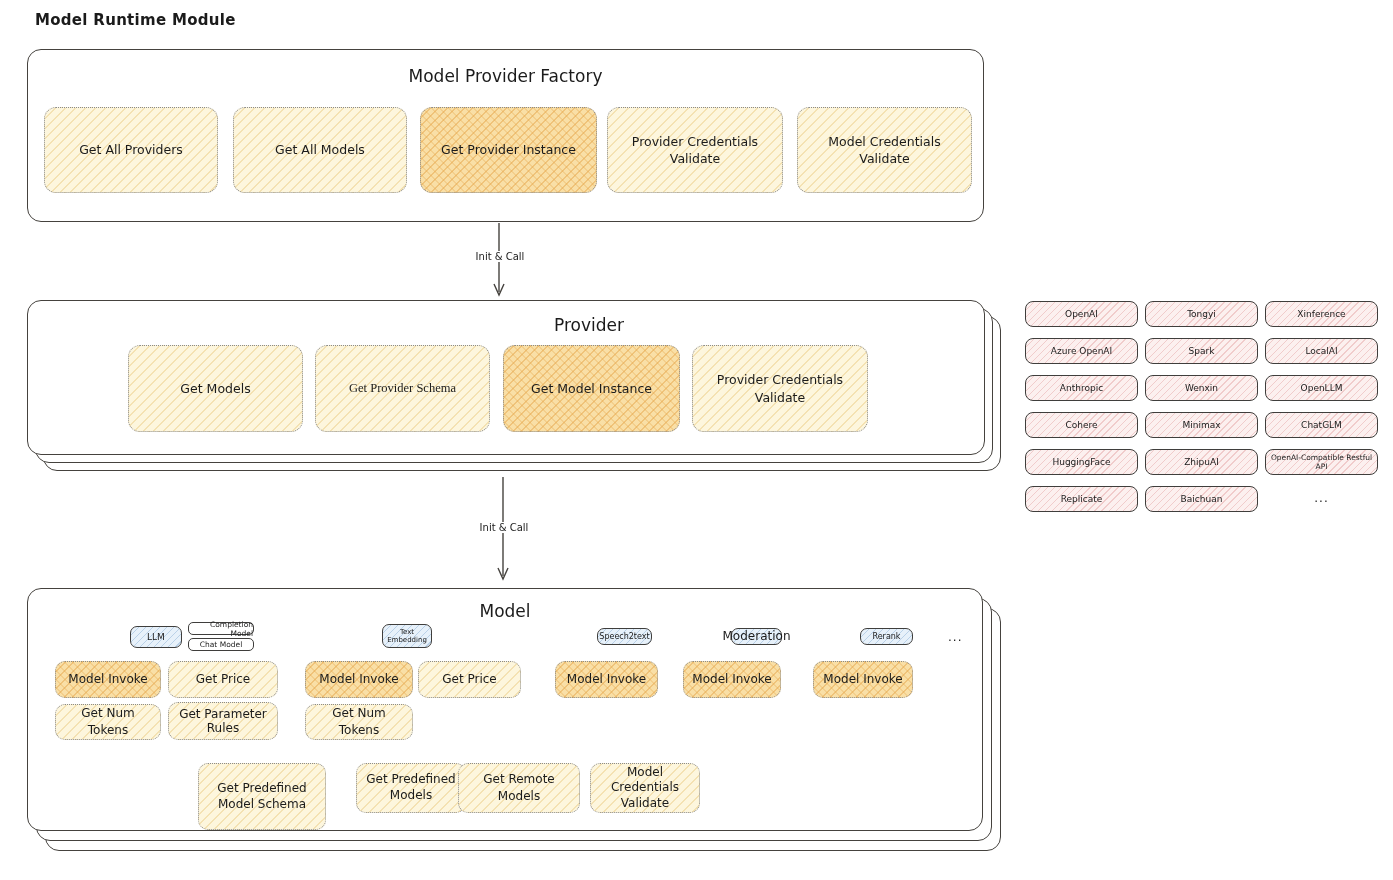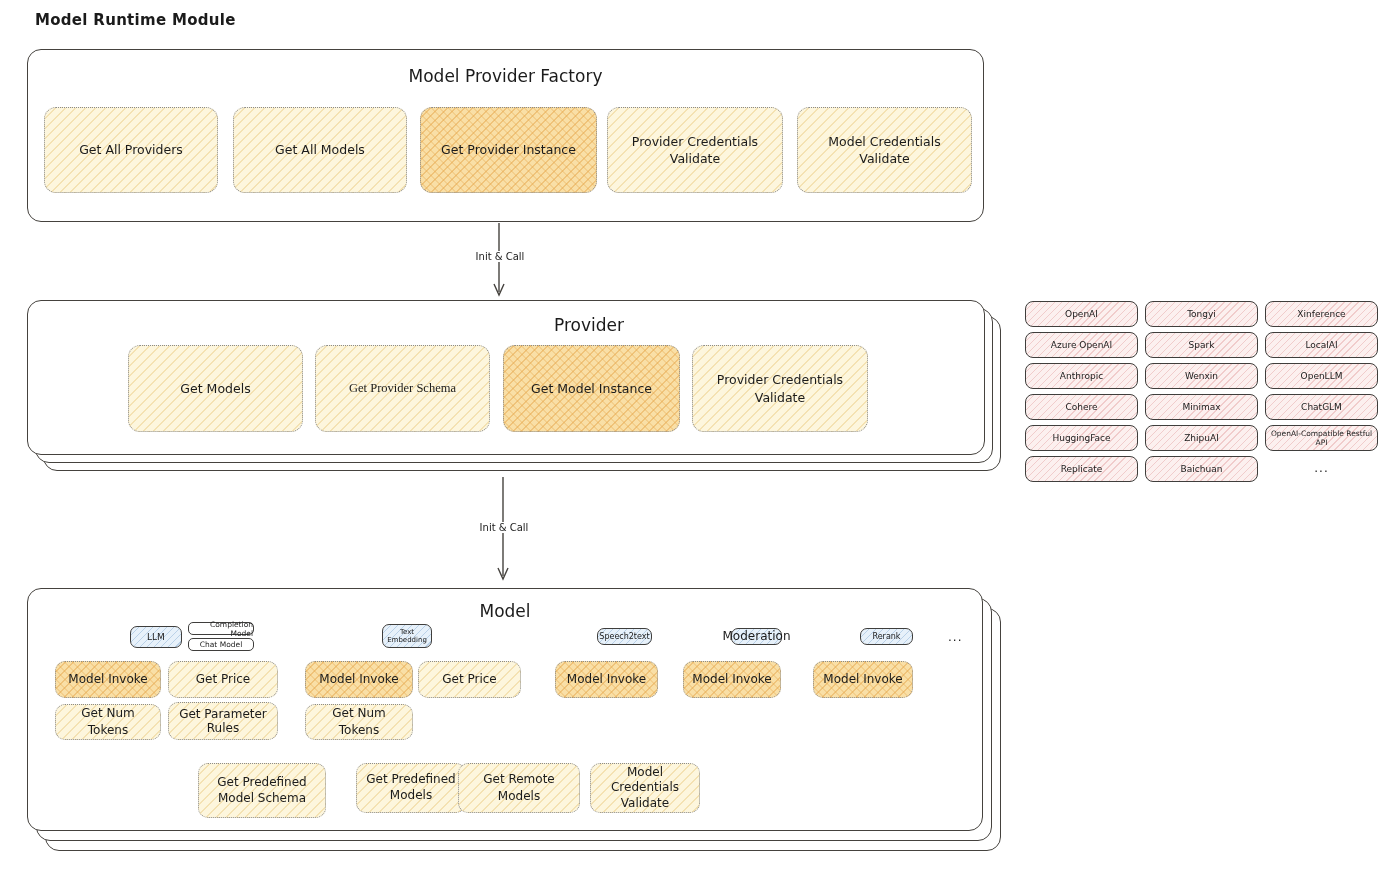--- a/index.html
+++ b/index.html
@@ -28,21 +28,21 @@
       repeating-linear-gradient(135deg, rgba(230,168,78,.5) 0 1.4px, transparent 1.4px 6px),
       repeating-linear-gradient(45deg, rgba(230,168,78,.3) 0 1.4px, transparent 1.4px 6px);
   }
   .pill{
     height:24px;display:flex;align-items:center;justify-content:center;text-align:center;
     border:1.4px solid #3f3e3c;border-radius:8px;font-size:9px;
     background-color:#fcf0ef;
     background-image:repeating-linear-gradient(135deg, rgba(224,150,150,.4) 0 1px, transparent 1px 5px);
   }
   .pill.tiny{font-size:7.5px;}
-  .pill-col{display:flex;flex-direction:column;gap:5px;}
+  .pill-col{display:flex;flex-direction:column;gap:11px;}
   .badge-blue{
     display:flex;align-items:center;justify-content:center;text-align:center;
     border:1.3px solid #3f3e3c;border-radius:7px;font-size:8.5px;line-height:1.15;
     background-color:#e7f1fa;
     background-image:repeating-linear-gradient(135deg, rgba(130,170,210,.45) 0 1px, transparent 1px 5px);
   }
   .badge-white{
     display:flex;align-items:center;justify-content:center;text-align:right;
     border:1.2px solid #3f3e3c;border-radius:5px;font-size:7.5px;background:#fff;
   }
@@ -134,18 +134,18 @@
   <div class="abs node small orange" style="left:305px;top:661px;width:108px;height:37px;">Model Invoke</div>
   <div class="abs node small yellow" style="left:418px;top:661px;width:103px;height:37px;">Get Price</div>
   <div class="abs node small orange" style="left:555px;top:661px;width:103px;height:37px;">Model Invoke</div>
   <div class="abs node small orange" style="left:683px;top:661px;width:98px;height:37px;">Model Invoke</div>
   <div class="abs node small orange" style="left:813px;top:661px;width:100px;height:37px;">Model Invoke</div>
 
   <div class="abs node small yellow" style="left:55px;top:704px;width:106px;height:36px;">Get Num Tokens</div>
   <div class="abs node small yellow" style="left:168px;top:702px;width:110px;height:38px;line-height:1.2;">Get Parameter Rules</div>
   <div class="abs node small yellow" style="left:305px;top:704px;width:108px;height:36px;">Get Num Tokens</div>
 
-  <div class="abs node small yellow" style="left:198px;top:763px;width:128px;height:55px;line-height:1.3;">Get Predefined Model Schema</div>
+  <div class="abs node small yellow" style="left:198px;top:763px;width:128px;height:67px;line-height:1.3;">Get Predefined Model Schema</div>
   <div class="abs node small yellow" style="left:356px;top:763px;width:110px;height:50px;line-height:1.3;">Get Predefined Models</div>
   <div class="abs node small yellow" style="left:458px;top:763px;width:122px;height:50px;">Get Remote Models</div>
   <div class="abs node small yellow" style="left:590px;top:763px;width:110px;height:50px;line-height:1.3;">Model Credentials Validate</div>
 
 </div>
 
 </body></html>

